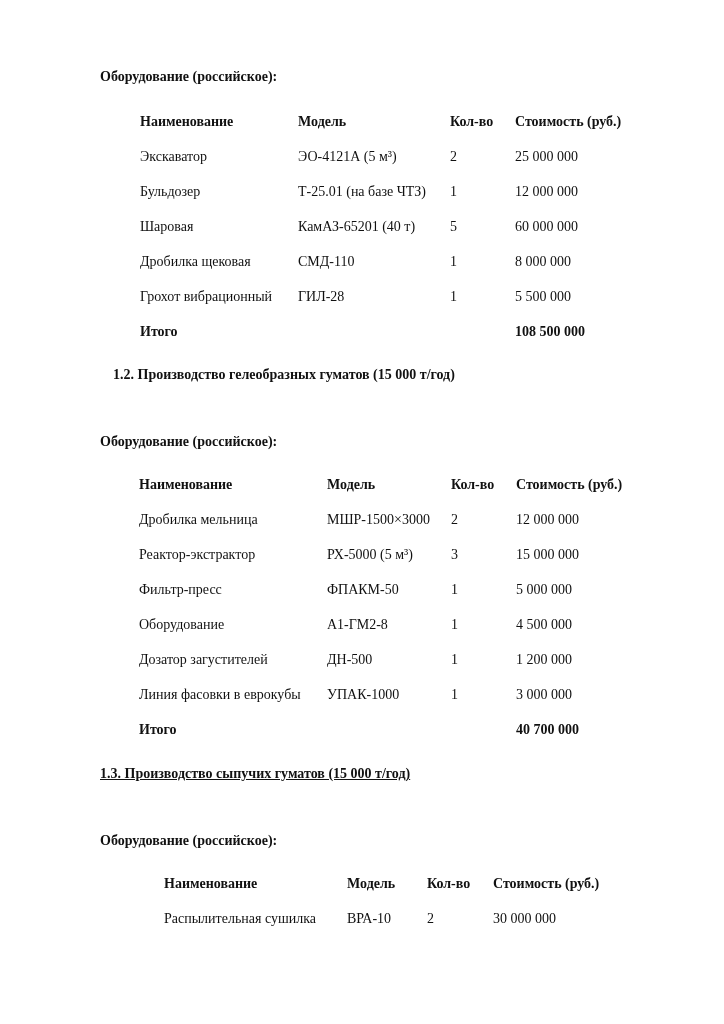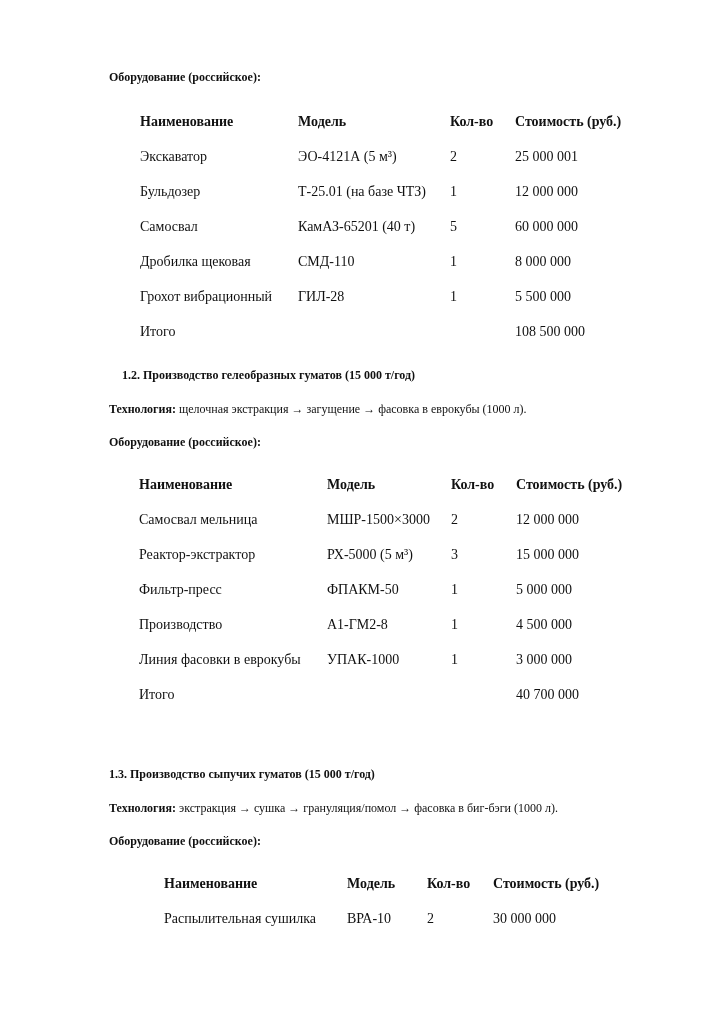--- a/index.html
+++ b/index.html
@@ -16,41 +16,41 @@
       color: #111111;
       font-size: 14px;
     }
     .page {
       position: absolute;
       left: 0; top: 0;
       width: 724px; height: 1024px;
     }
     .para {
       position: absolute;
-      left: 109px;
-      font-size: 12px;
+      left: 100px;
+      font-size: 14px;
       line-height: 18px;
       white-space: nowrap;
     }
     .bold { font-weight: bold; }
     .tbl {
       position: absolute;
       border-collapse: collapse;
     }
     .tbl td, .tbl th {
       padding: 0;
       height: 35px;
       font-size: 14px;
       line-height: 18px;
       text-align: left;
       vertical-align: middle;
       white-space: nowrap;
     }
     .tbl th { font-weight: bold; }
-    .tbl tr.total td { font-weight: normal; }
+    .tbl tr.total td { font-weight: bold; }
 
     
     #t1 { left: 140px; top: 104px; }
     #t1 .c0 { width: 158px; }
     #t1 .c1 { width: 152px; }
     #t1 .c2 { width: 65px; }
     #t1 .c3 { width: 130px; }
 
     
     #t2 { left: 139px; top: 467px; }
@@ -78,30 +78,30 @@
         <tr>
       <th class="c0">Наименование</th>
       <th class="c1">Модель</th>
       <th class="c2">Кол-во</th>
       <th class="c3">Стоимость (руб.)</th>
     </tr>
     <tr>
       <td>Экскаватор</td>
       <td>ЭО-4121А (5 м³)</td>
       <td>2</td>
-      <td>25 000 001</td>
+      <td>25 000 000</td>
     </tr>
     <tr>
       <td>Бульдозер</td>
       <td>Т-25.01 (на базе ЧТЗ)</td>
       <td>1</td>
       <td>12 000 000</td>
     </tr>
     <tr>
-      <td>Самосвал</td>
+      <td>Шаровая</td>
       <td>КамАЗ-65201 (40 т)</td>
       <td>5</td>
       <td>60 000 000</td>
     </tr>
     <tr>
       <td>Дробилка щековая</td>
       <td>СМД-110</td>
       <td>1</td>
       <td>8 000 000</td>
     </tr>
@@ -114,72 +114,76 @@
     <tr class="total">
       <td>Итого</td>
       <td></td>
       <td></td>
       <td>108 500 000</td>
     </tr>
   </tbody>
     </table>
 
   <div class="para bold" style="top:366px;margin-left:13px;">1.2. Производство гелеобразных гуматов (15 000 т/год)</div>
-  <div class="para" style="top:400px;"><span class="bold">Технология:</span><span> щелочная экстракция → загущение → фасовка в еврокубы (1000 л).</span></div>
   <div class="para bold" style="top:433px;">Оборудование (российское):</div>
 
   <table class="tbl" id="t2">
     <tbody>
         <tr>
       <th class="c0">Наименование</th>
       <th class="c1">Модель</th>
       <th class="c2">Кол-во</th>
       <th class="c3">Стоимость (руб.)</th>
     </tr>
     <tr>
-      <td>Самосвал мельница</td>
+      <td>Дробилка мельница</td>
       <td>МШР-1500×3000</td>
       <td>2</td>
       <td>12 000 000</td>
     </tr>
     <tr>
       <td>Реактор-экстрактор</td>
       <td>РХ-5000 (5 м³)</td>
       <td>3</td>
       <td>15 000 000</td>
     </tr>
     <tr>
       <td>Фильтр-пресс</td>
       <td>ФПАКМ-50</td>
       <td>1</td>
       <td>5 000 000</td>
     </tr>
     <tr>
-      <td>Производство</td>
+      <td>Оборудование</td>
       <td>А1-ГМ2-8</td>
       <td>1</td>
       <td>4 500 000</td>
+    </tr>
+    <tr>
+      <td>Дозатор загустителей</td>
+      <td>ДН-500</td>
+      <td>1</td>
+      <td>1 200 000</td>
     </tr>
     <tr>
       <td>Линия фасовки в еврокубы</td>
       <td>УПАК-1000</td>
       <td>1</td>
       <td>3 000 000</td>
     </tr>
     <tr class="total">
       <td>Итого</td>
       <td></td>
       <td></td>
       <td>40 700 000</td>
     </tr>
   </tbody>
     </table>
 
-  <div class="para bold" style="top:765px;">1.3. Производство сыпучих гуматов (15 000 т/год)</div>
-  <div class="para" style="top:799px;"><span class="bold">Технология:</span><span> экстракция → сушка → грануляция/помол → фасовка в биг-бэги (1000 л).</span></div>
+  <div class="para bold" style="top:765px;text-decoration:underline;">1.3. Производство сыпучих гуматов (15 000 т/год)</div>
   <div class="para bold" style="top:832px;">Оборудование (российское):</div>
 
   <table class="tbl" id="t3">
     <tbody>
         <tr>
       <th class="c0">Наименование</th>
       <th class="c1">Модель</th>
       <th class="c2">Кол-во</th>
       <th class="c3">Стоимость (руб.)</th>
     </tr>

